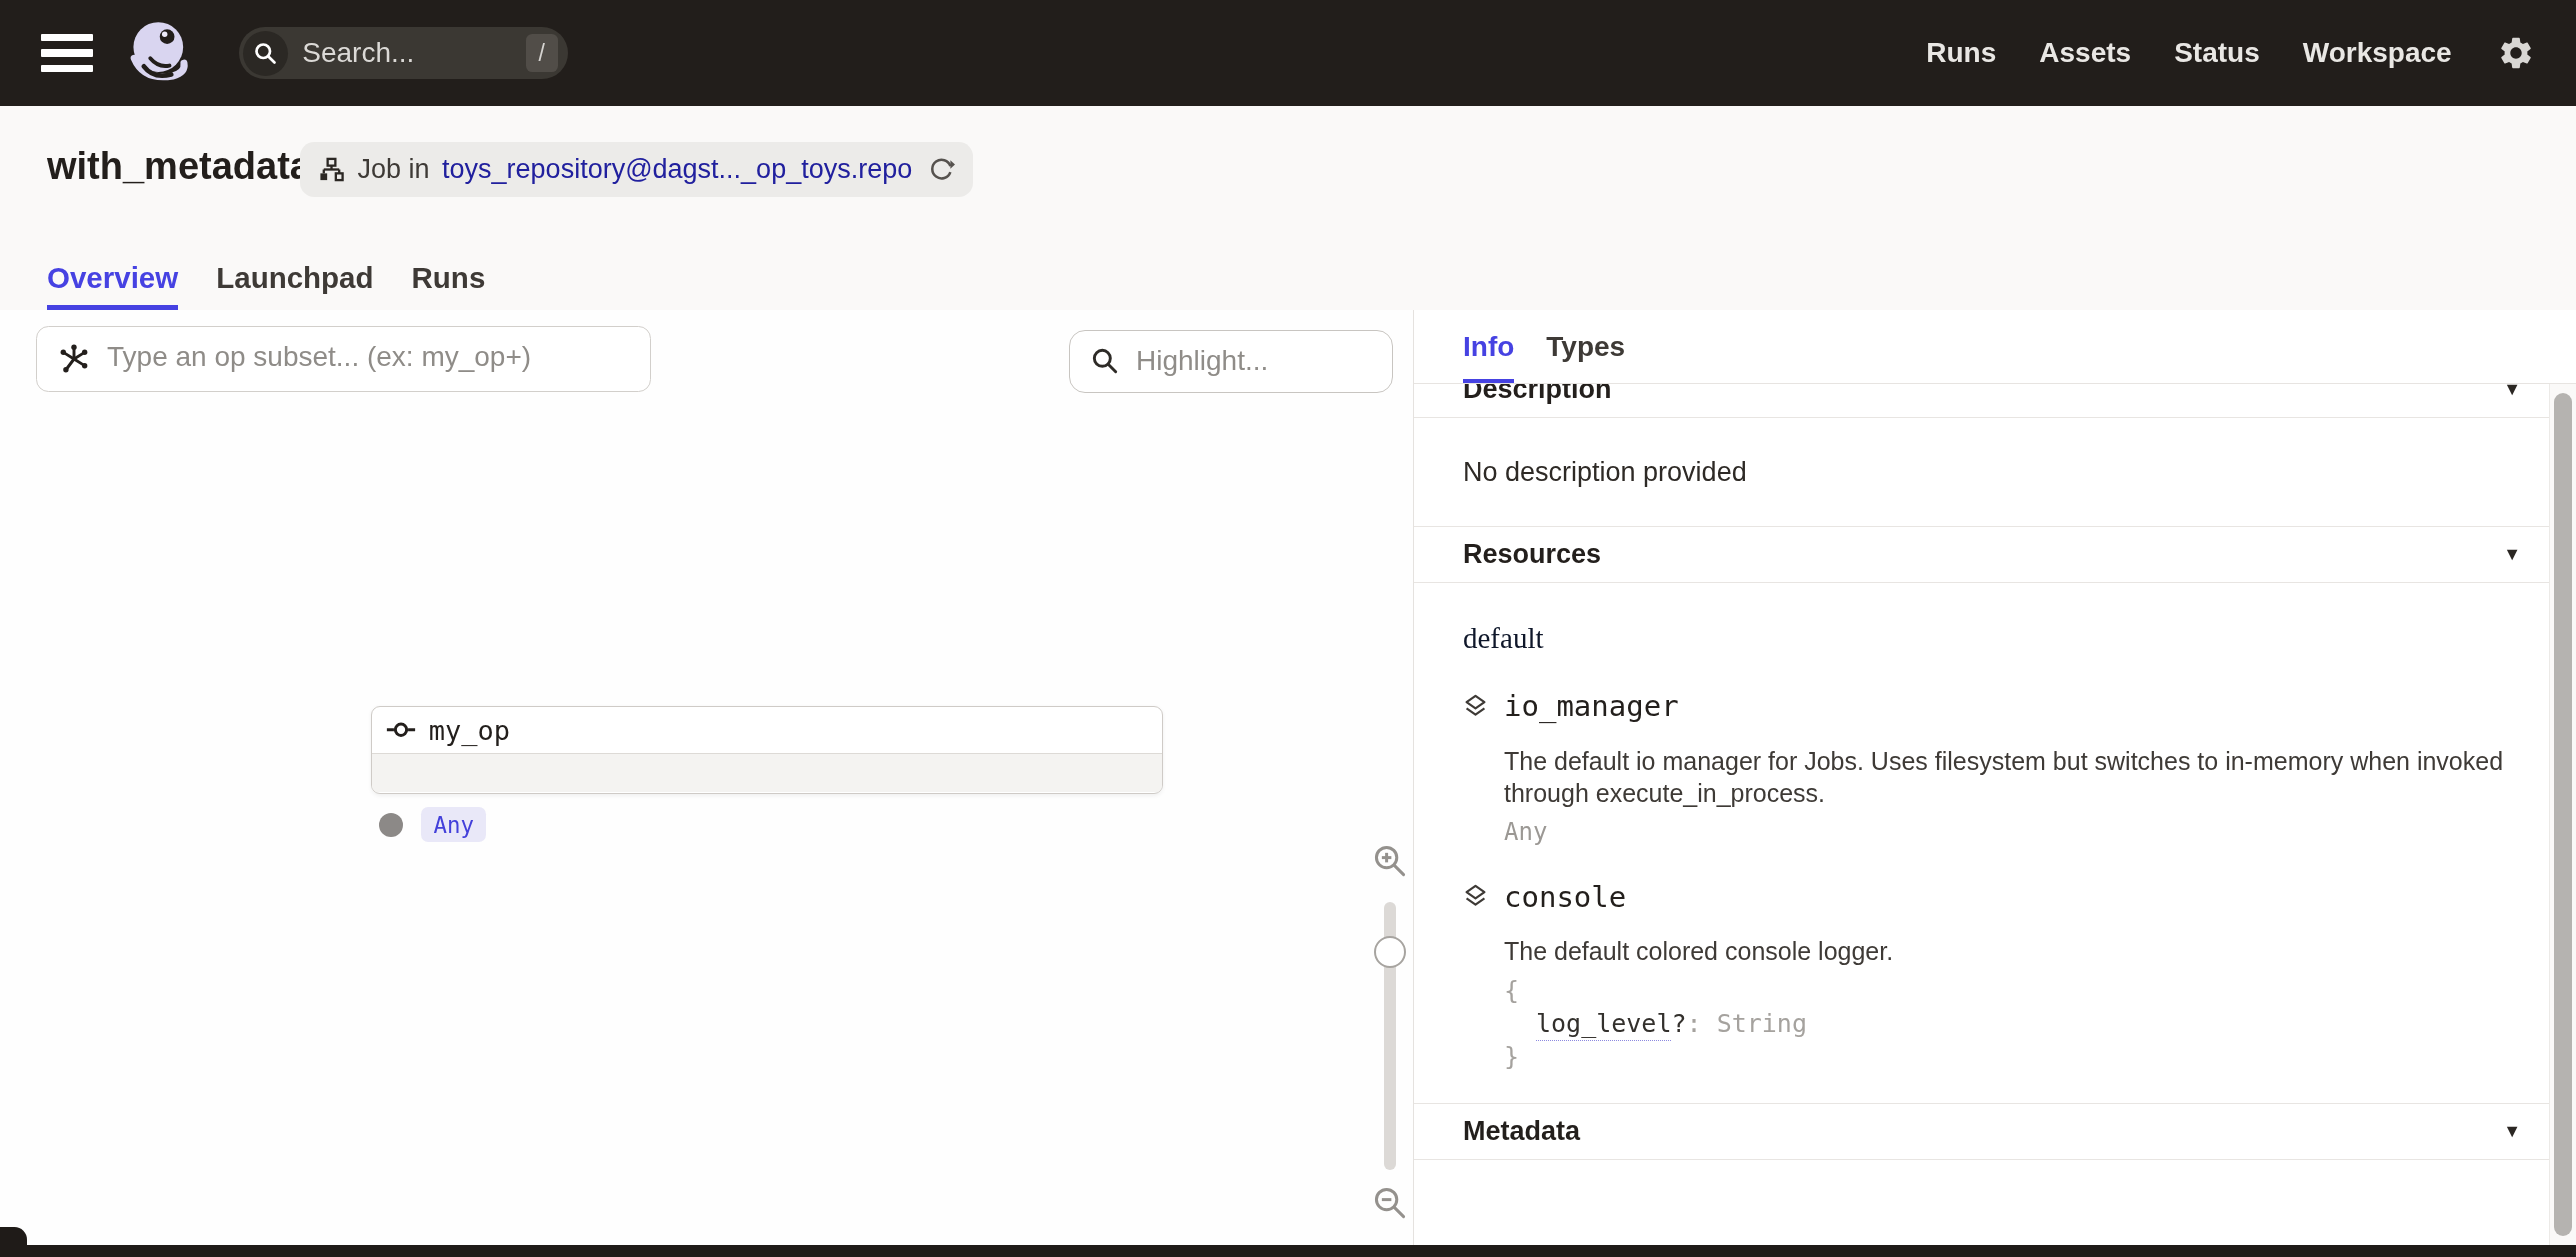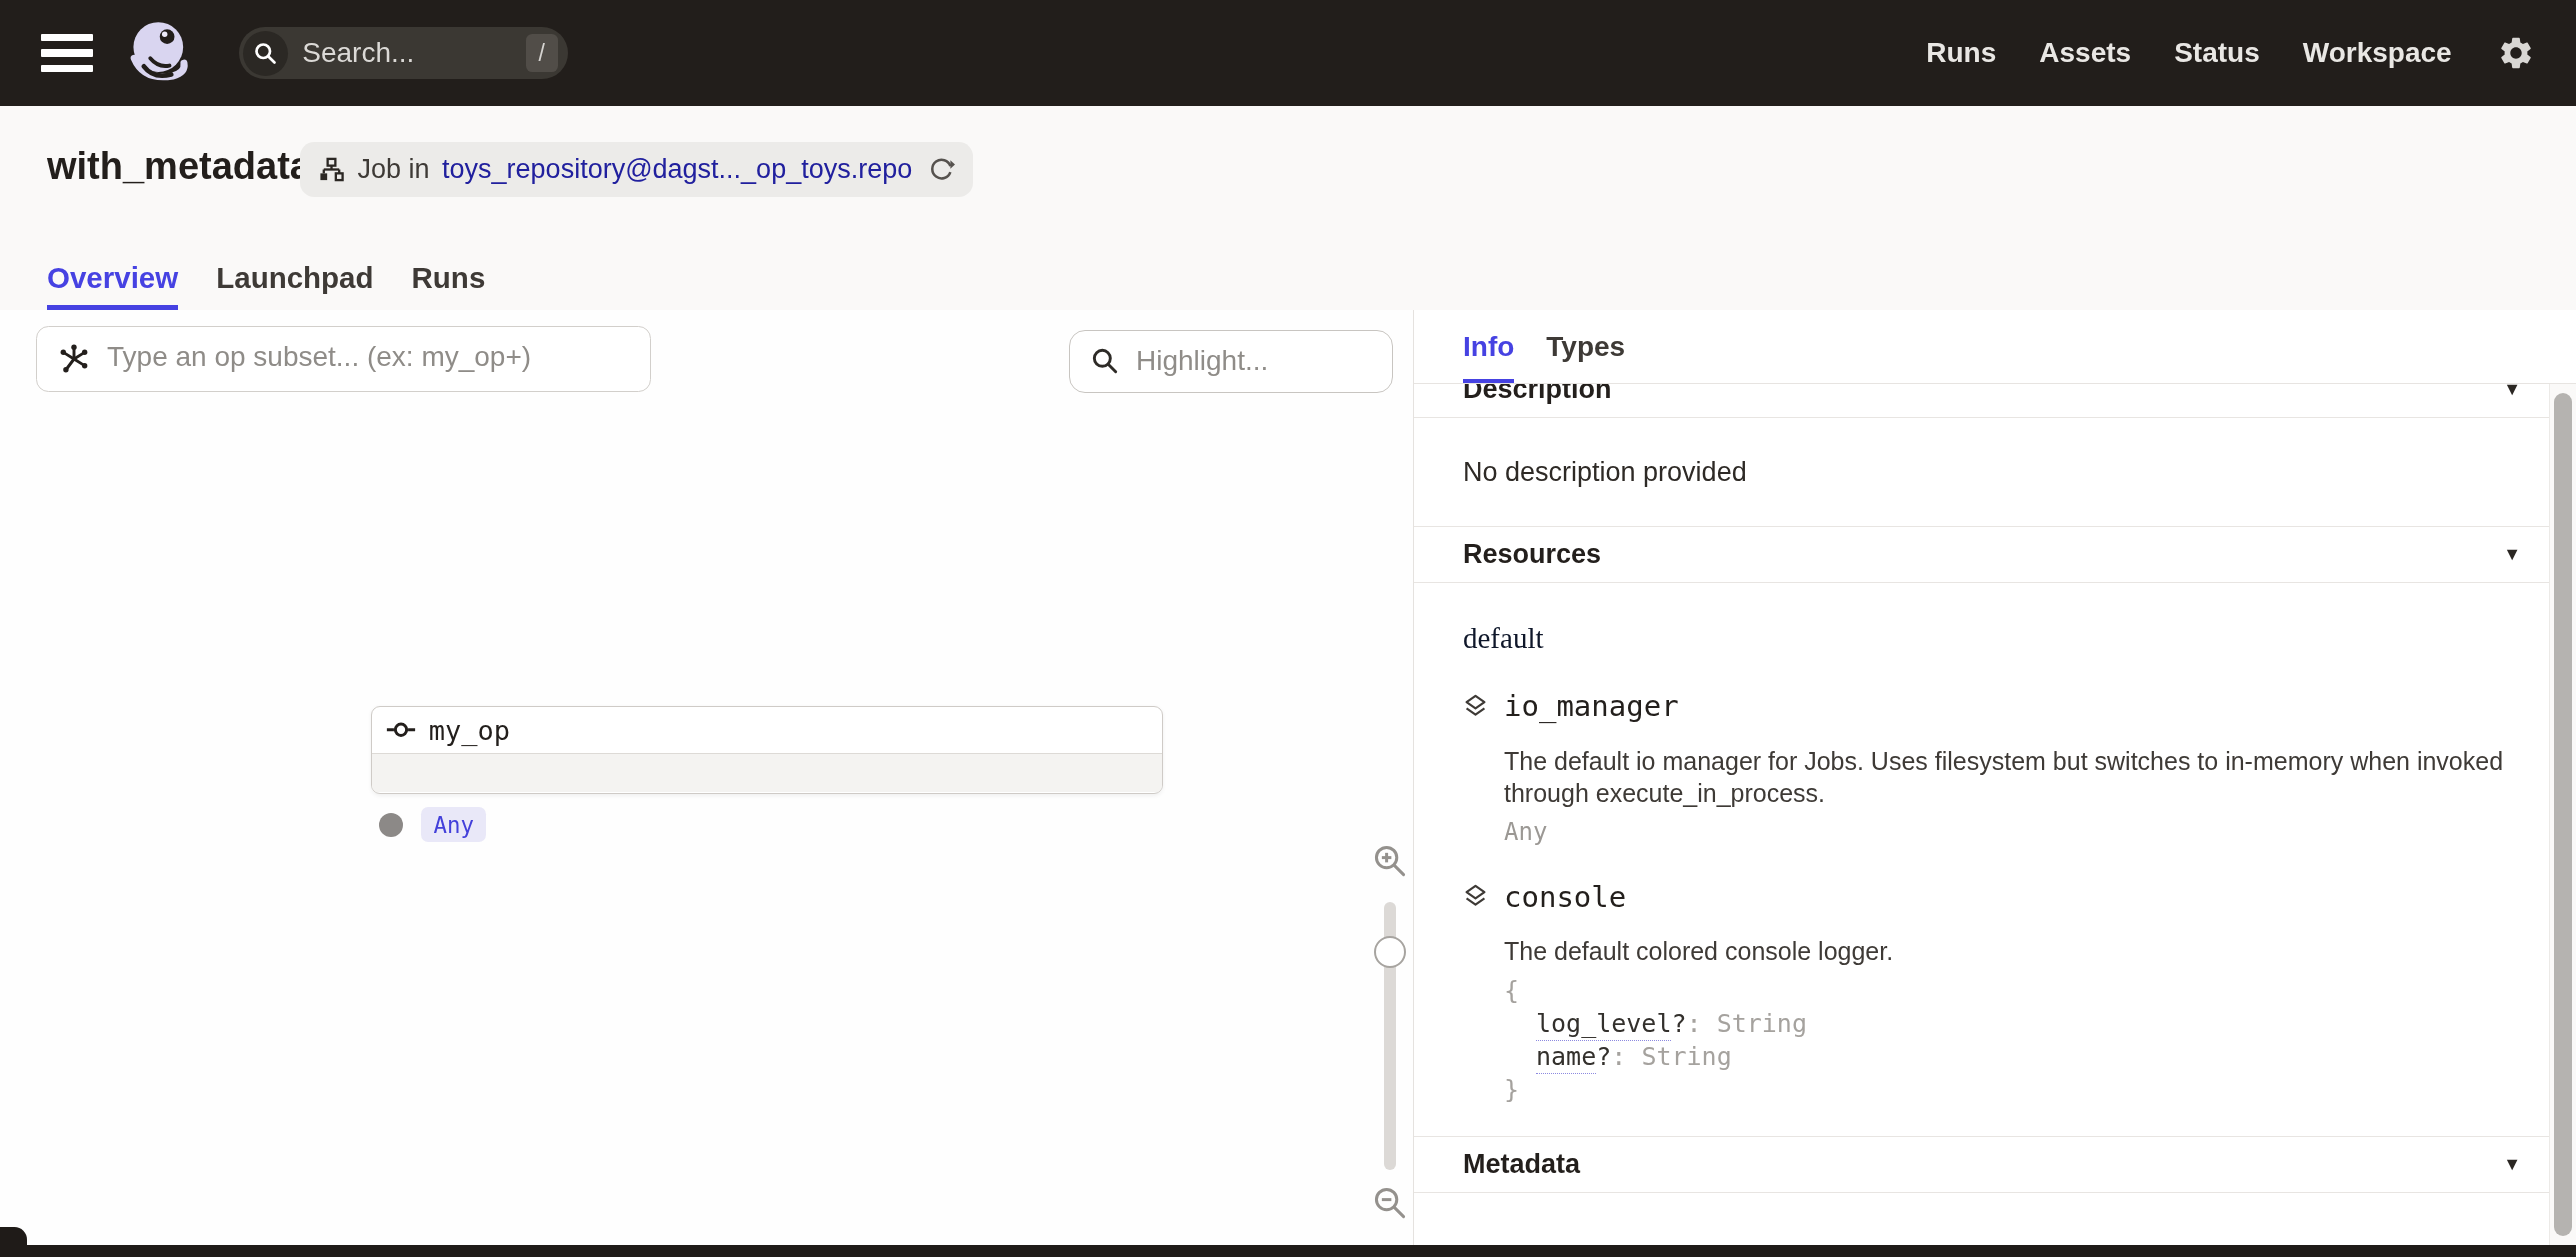--- a/index.html
+++ b/index.html
@@ -334,23 +334,20 @@
             </span>
             <span class="res-name">console</span>
           </div>
           <p class="res-desc">The default colored console logger.</p>
 
           <div class="config-block">
             <div>{</div>
             <div class="cfg-indent">
               <span class="cfg-key">log_level</span><span class="cfg-q">?</span><span>: String</span>
             </div>
-            <div class="cfg-indent">
-              <span class="cfg-key">name</span><span class="cfg-q">?</span><span>: String</span>
-            </div>
             <div>}</div>
           </div>
         </div>
       </div>
 
       <div class="section-header">
         <span class="sec-title">Metadata</span>
         <span class="chev">▼</span>
       </div>
 

